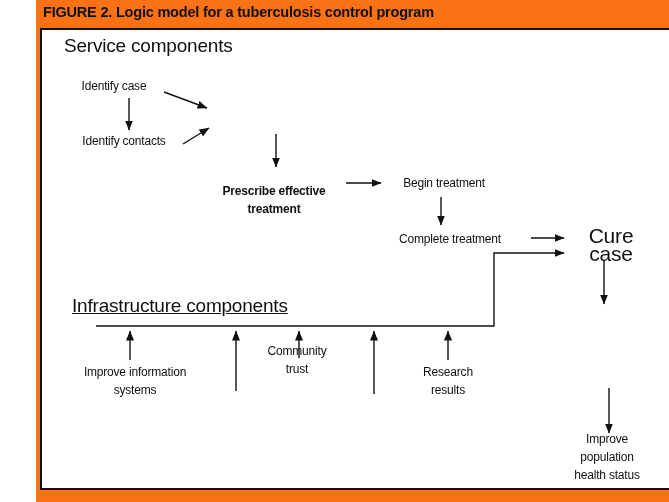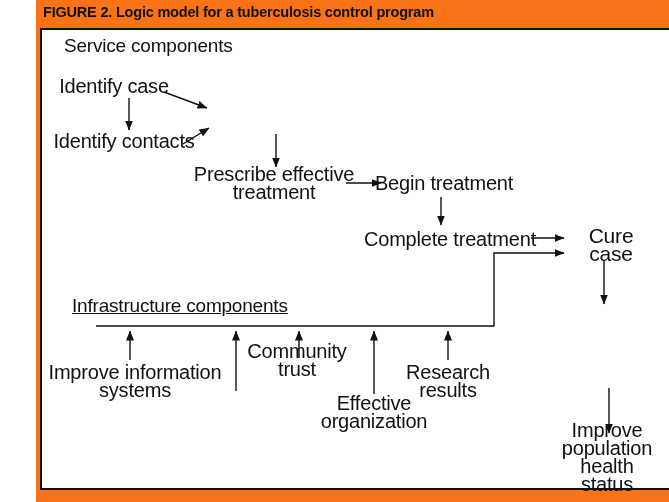--- a/index.html
+++ b/index.html
@@ -13,21 +13,21 @@
   }
   .frame {
     position:absolute; left:4px; top:28px; width:657px; height:462px;
     border:2px solid #111111; background:#ffffff;
   }
   .section-hdr {
     position:absolute; font-size:19px; letter-spacing:-0.2px; white-space:nowrap;
   }
   .node {
     position:absolute; transform:translate(-50%,-50%);
-    text-align:center; font-size:20px; line-height:18px;
+    text-align:center; font-size:12px; line-height:18px;
     letter-spacing:-0.2px; white-space:pre-line;
   }
   .node.big { font-size:21px; }
   svg.arrow-layer { position:absolute; left:0; top:0; }
   svg.arrow-layer .ln { stroke:#111111; stroke-width:1.4; fill:none; }
 </style>
 </head>
 <body>
 
 <div class="page">
@@ -61,39 +61,37 @@
 
   <div class="section-hdr" style="left:28px; top:35px;">Service components</div>
 
   <div class="section-hdr" style="left:36px; top:295px;text-decoration:underline;">Infrastructure components</div>
 
   <div class="node" style="left:78px; top:86px;">Identify case</div>
 
   <div class="node" style="left:88px; top:141px;">Identify contacts</div>
 
 
-  <div class="node" style="left:238px; top:183px;">Prescribe effective
+  <div class="node" style="left:238px; top:200px;font-weight:bold;">Prescribe effective
 treatment</div>
 
   <div class="node" style="left:408px; top:183px;">Begin treatment</div>
 
   <div class="node" style="left:414px; top:239px;">Complete treatment</div>
 
   <div class="node big" style="left:575px; top:245px;">Cure case</div>
 
 
   <div class="node" style="left:571px; top:457px;">Improve population
 health status</div>
 
   <div class="node" style="left:99px; top:381px;">Improve information
 systems</div>
 
 
   <div class="node" style="left:261px; top:360px;">Community
 trust</div>
 
-  <div class="node" style="left:338px; top:412px;">Effective
-organization</div>
 
   <div class="node" style="left:412px; top:381px;">Research
 results</div>
 
 </div>
 
 </body></html>

